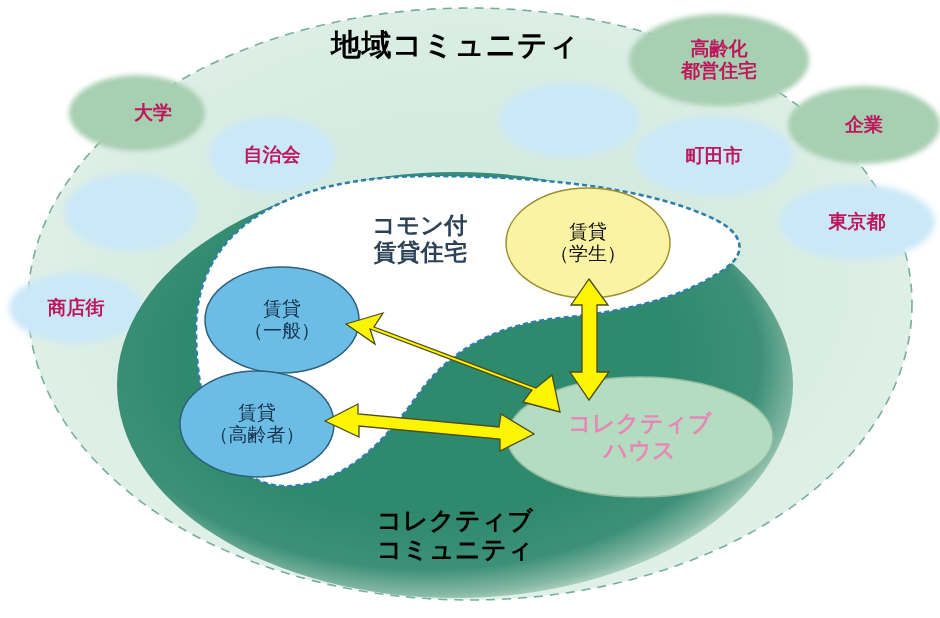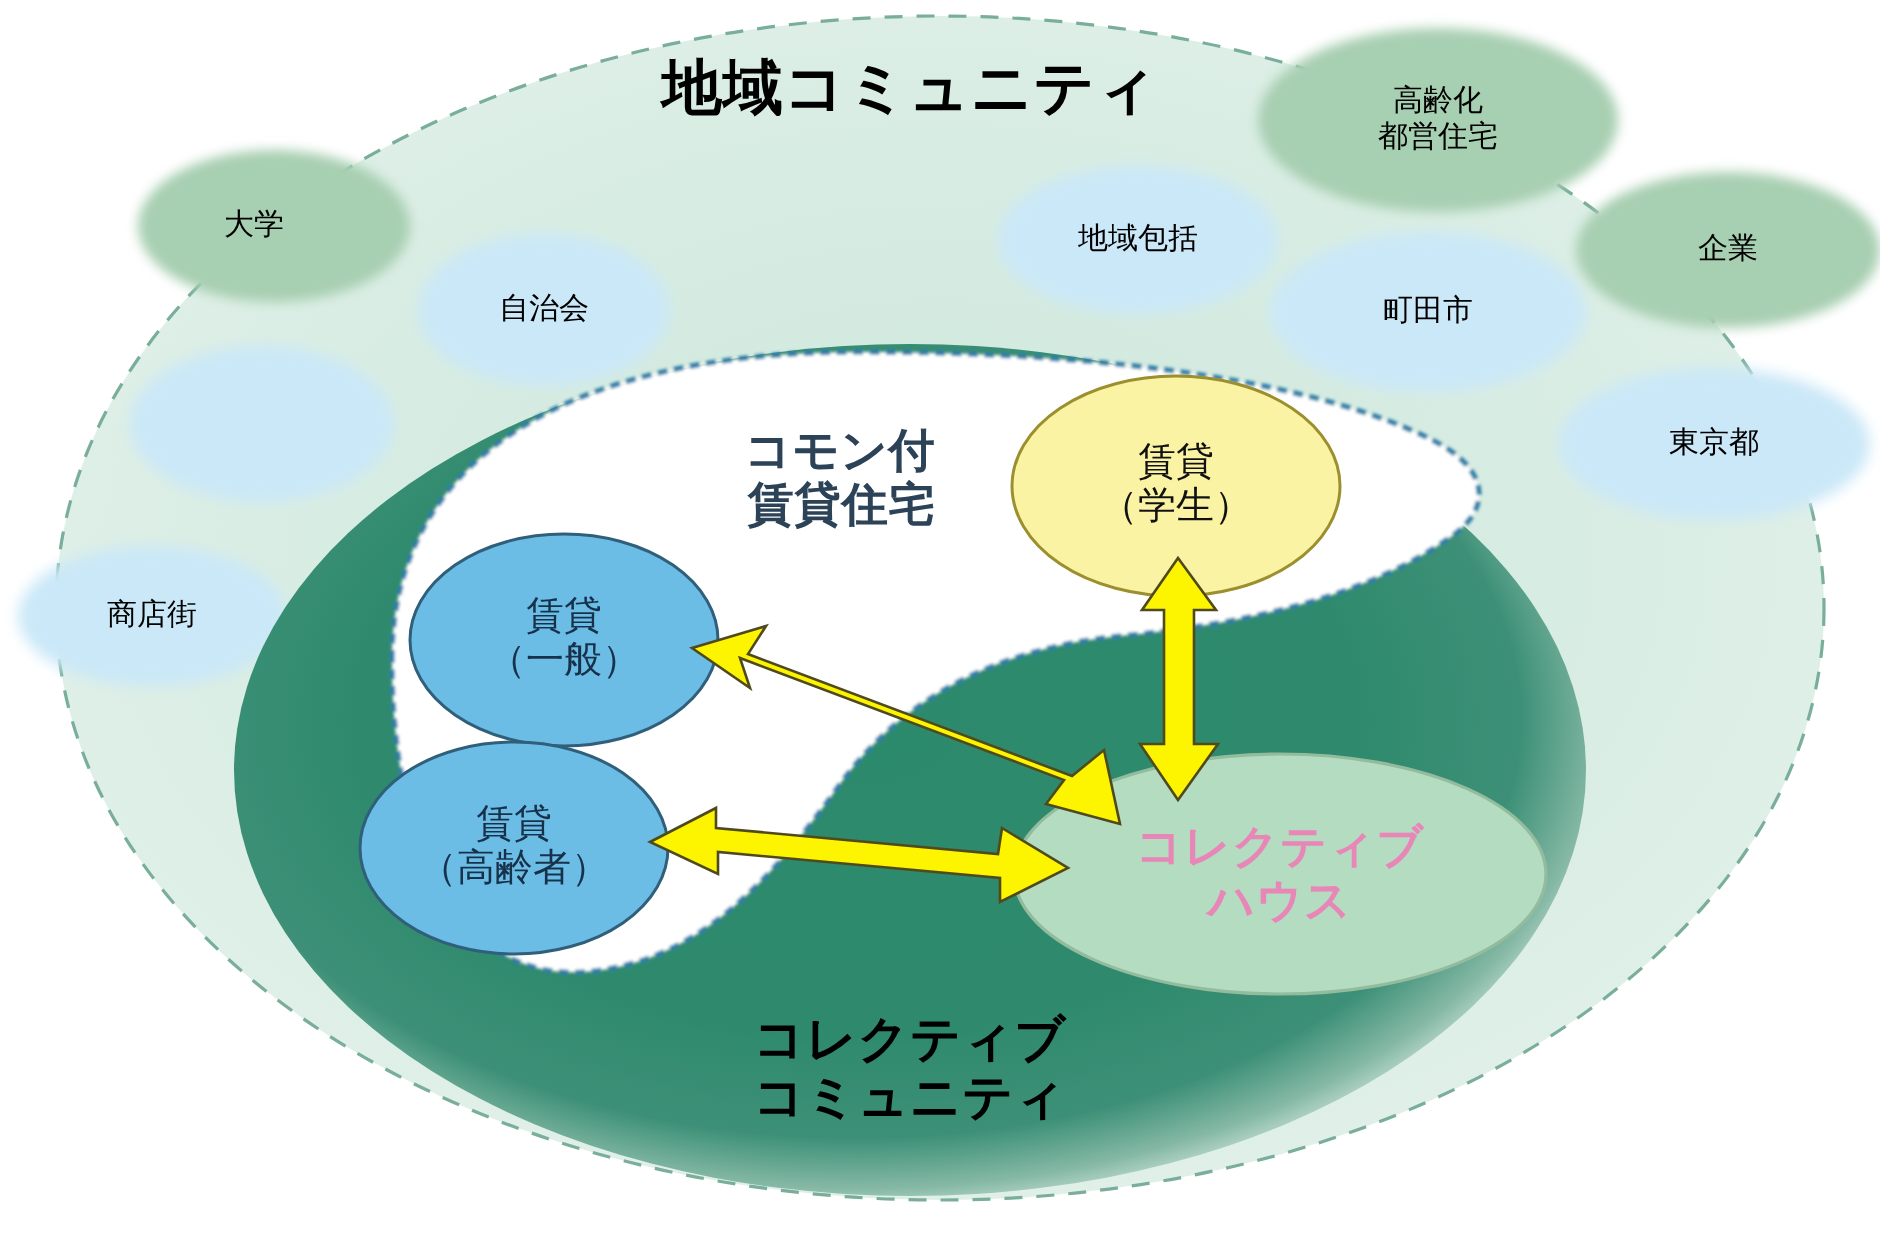--- a/index.html
+++ b/index.html
@@ -61,23 +61,23 @@
     font-size:19px;
     font-weight:normal;
     color:#17314b;
   }
   .t-node-yellow{
     font-size:19px;
     font-weight:normal;
     color:#111111;
   }
   .t-sat{
-    font-size:15px;
-    font-weight:normal;
-    color:#000000;
+    font-size:19px;
+    font-weight:bold;
+    color:#be185d;
   }
 </style>
 </head>
 <body>
 
 <div id="stage">
 
   <svg id="svgroot" viewBox="0 0 940 618">
     <defs>
 
@@ -174,28 +174,27 @@
 
   <div class="lbl t-node-blue" style="left:180px;top:392px;width:154px;height:64px;">賃貸
 （高齢者）</div>
 
   <div class="lbl t-node-yellow" style="left:506px;top:211px;width:164px;height:64px;">賃貸
 （学生）</div>
 
   <div class="lbl t-collective" style="left:524px;top:401px;width:232px;height:72px;">コレクティブ
 ハウス</div>
 
-  <div class="lbl t-sat" style="left:59px;top:95px;width:136px;height:36px;text-align:right;">大学</div>
+  <div class="lbl t-sat" style="left:85px;top:95px;width:136px;height:36px;text-align:right;">大学</div>
 
   <div class="lbl t-sat" style="left:209px;top:137px;width:126px;height:36px;">自治会</div>
 
 
   <div class="lbl t-sat" style="left:9px;top:290px;width:134px;height:36px;">商店街</div>
 
-  <div class="lbl t-sat" style="left:499px;top:102px;width:140px;height:36px;">地域包括</div>
 
   <div class="lbl t-sat" style="left:644px;top:33px;width:150px;height:54px;">高齢化
 都営住宅</div>
 
   <div class="lbl t-sat" style="left:799px;top:107px;width:130px;height:36px;">企業</div>
 
   <div class="lbl t-sat" style="left:649px;top:138px;width:130px;height:36px;">町田市</div>
 
   <div class="lbl t-sat" style="left:791px;top:204px;width:132px;height:36px;">東京都</div>
 

